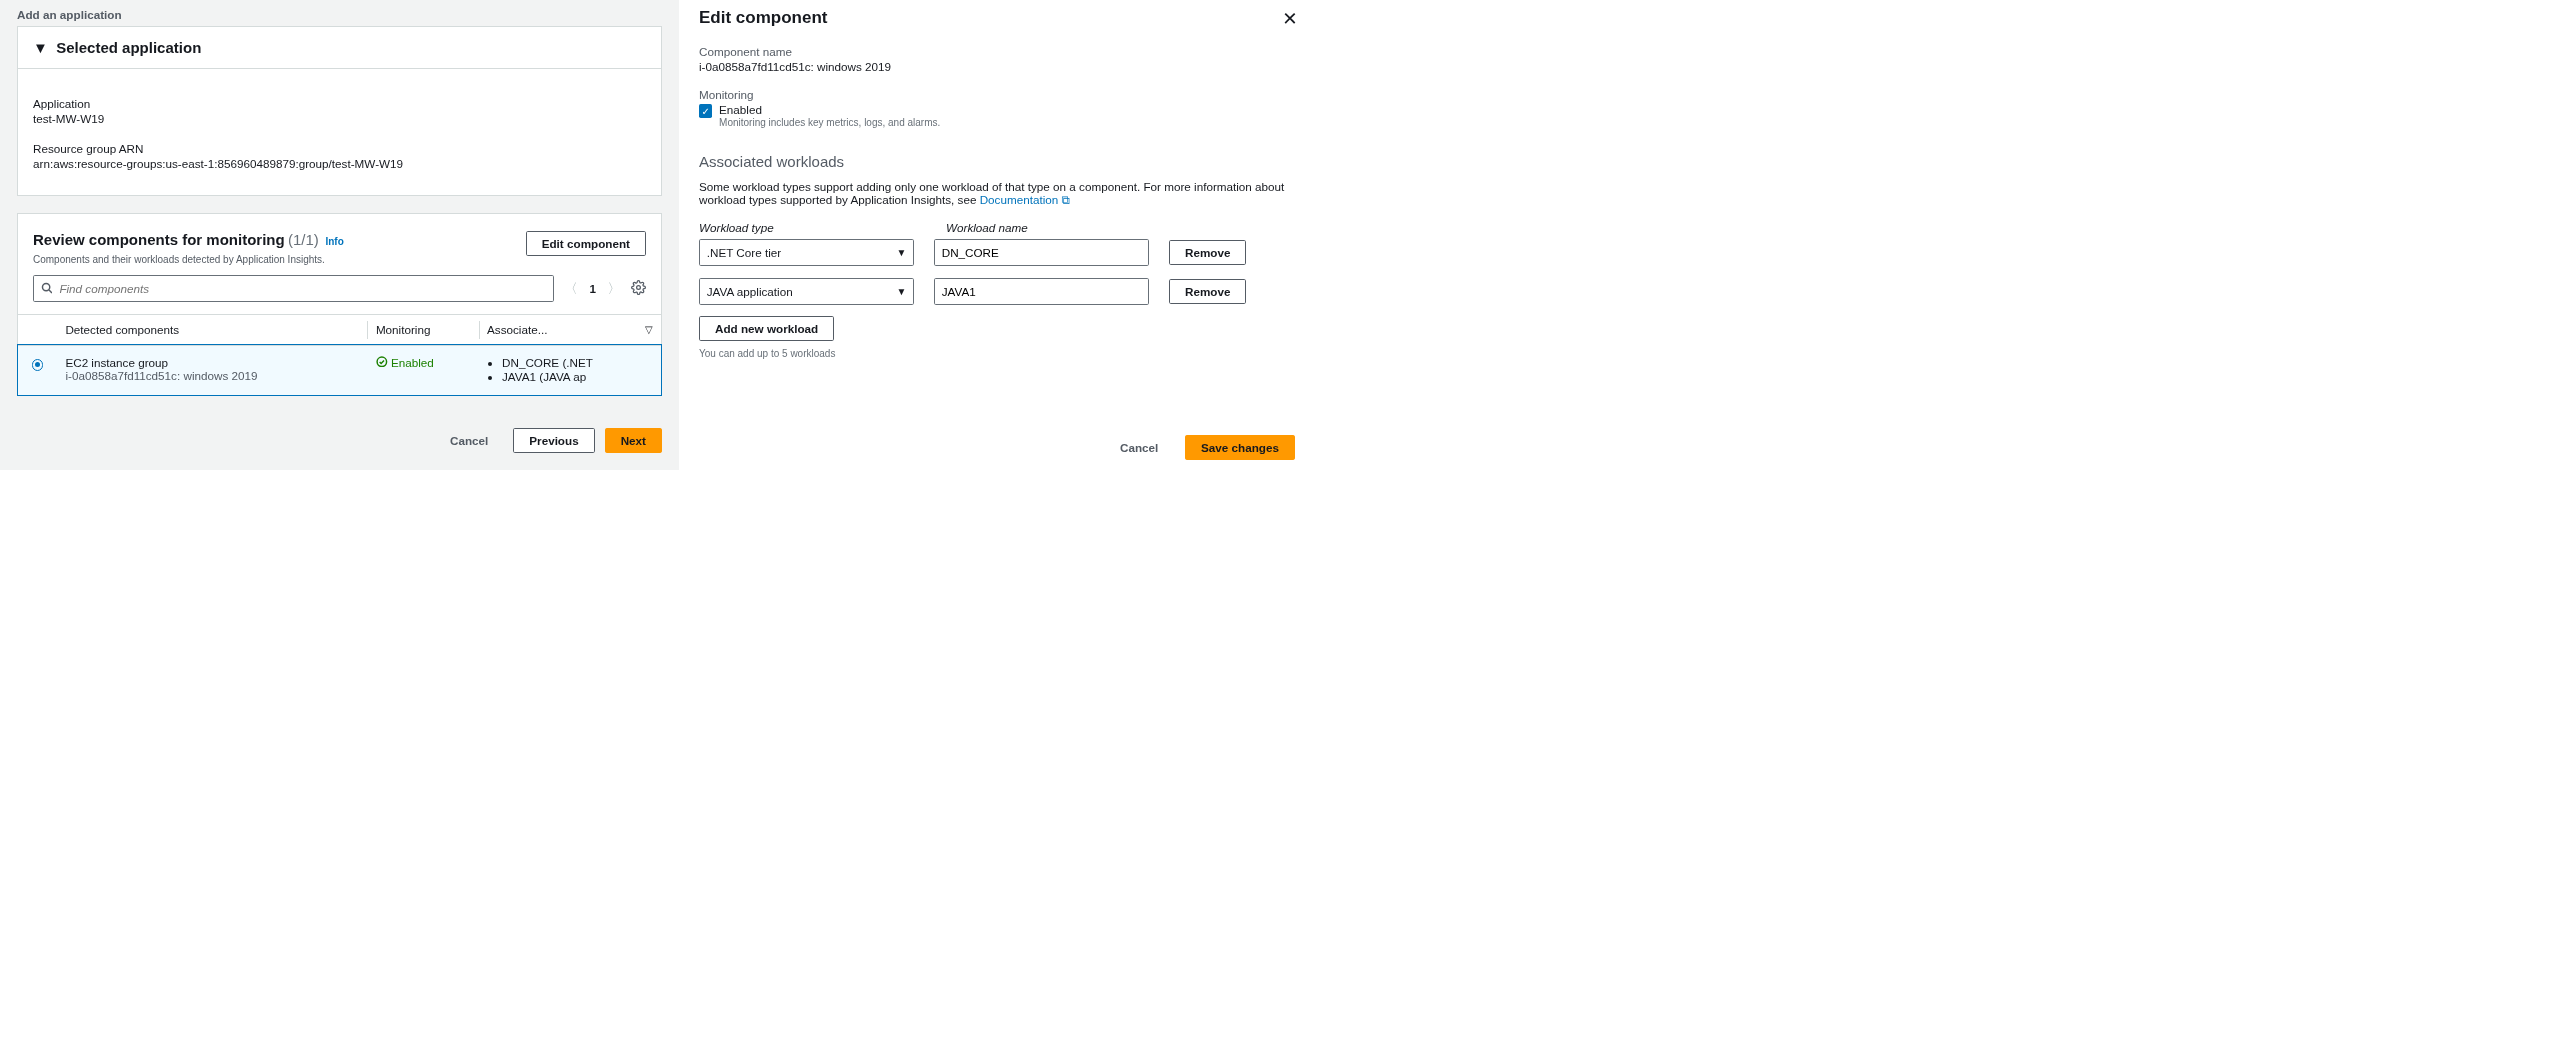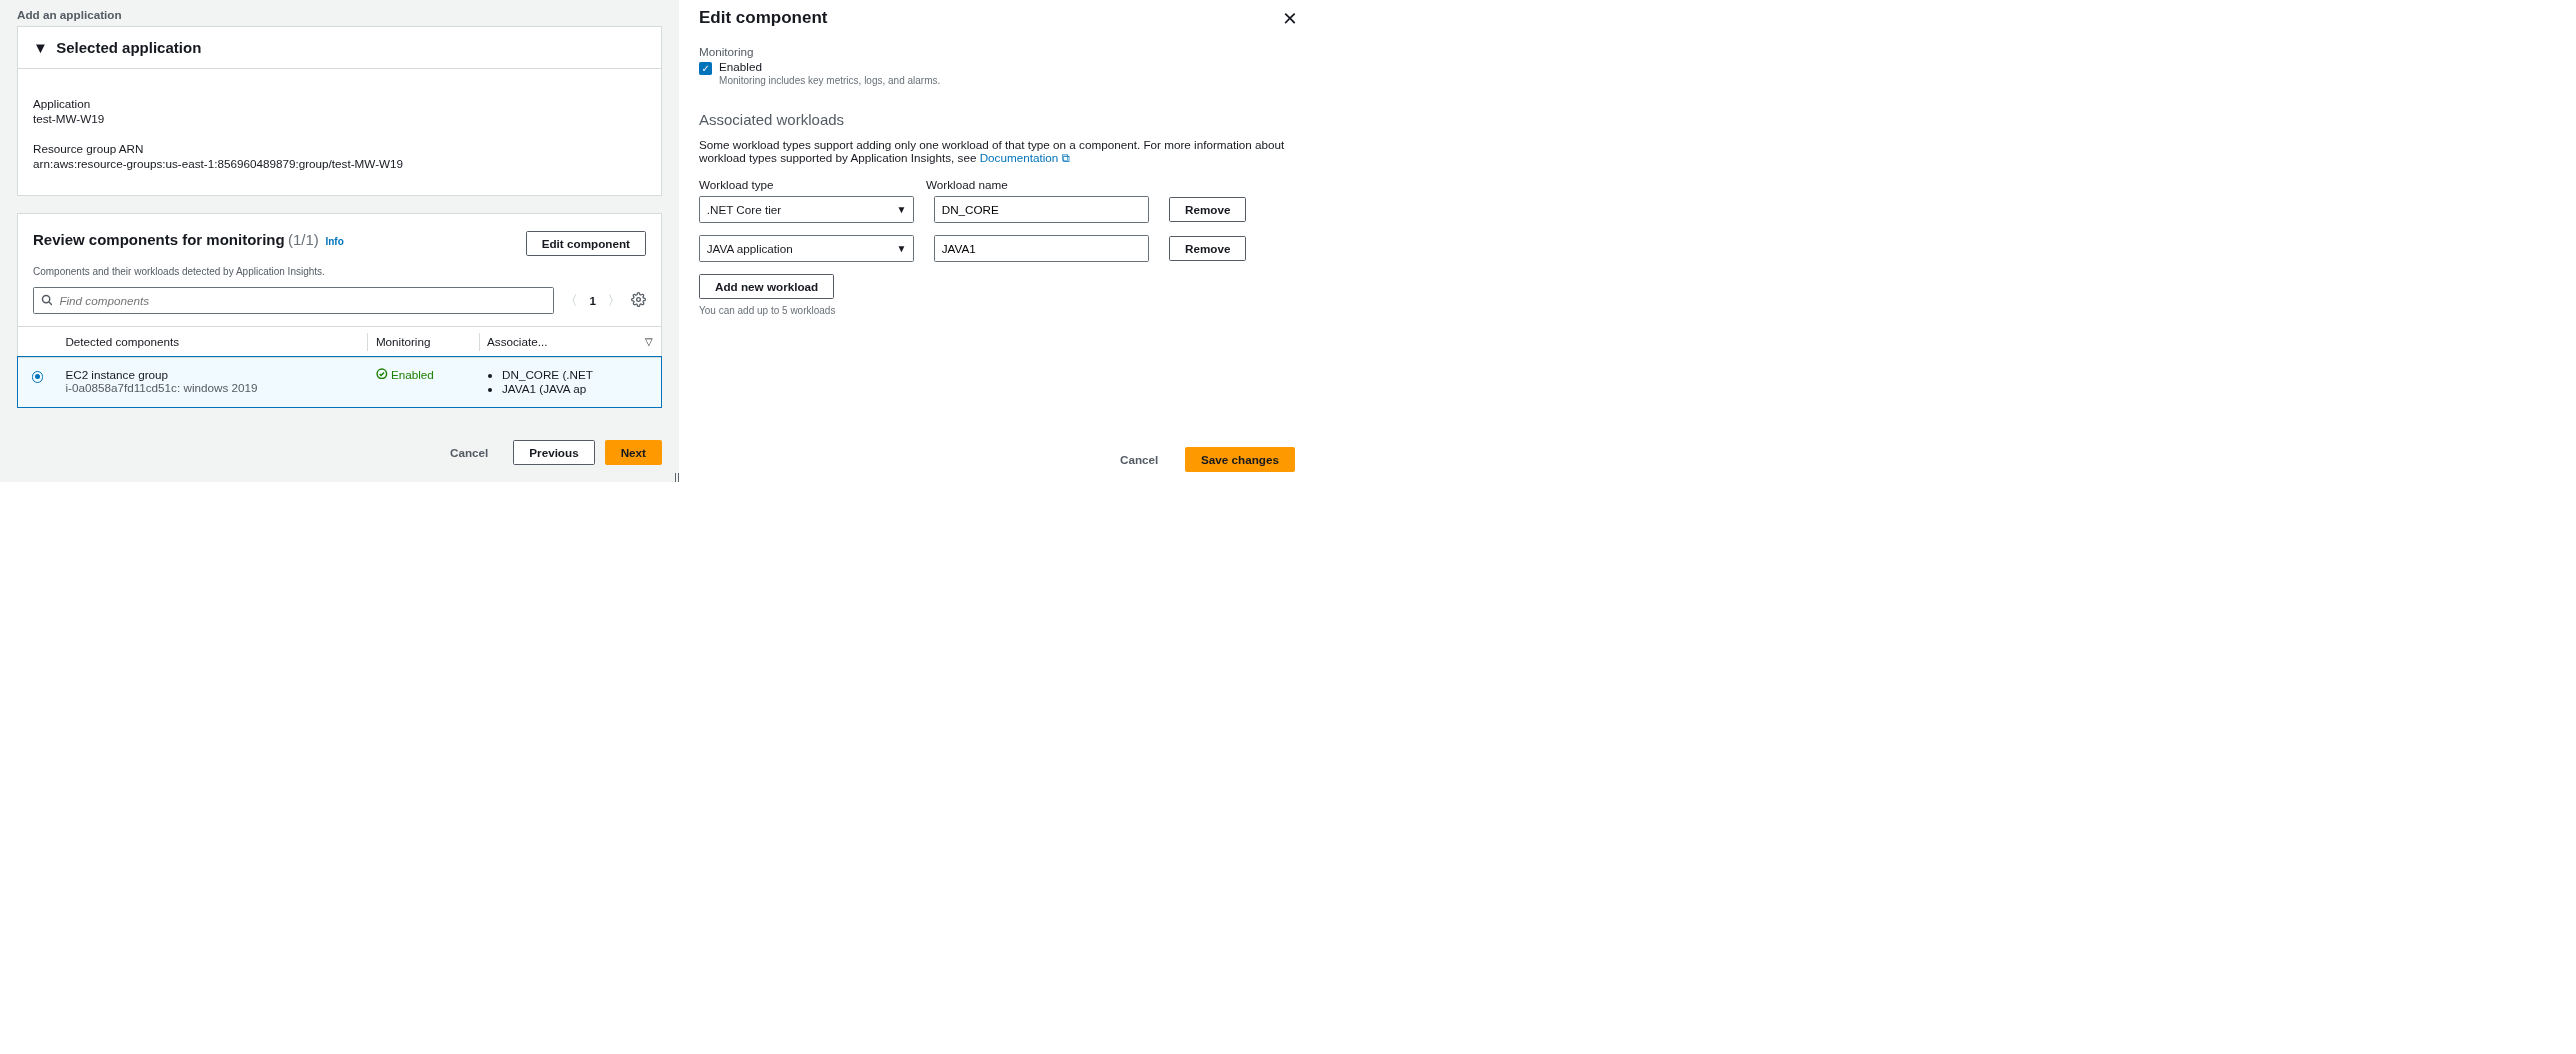--- a/index.html
+++ b/index.html
@@ -28,21 +28,21 @@
   .card-header {
     padding: 11.7px 15px; border-bottom:0.8px solid #d5dbdb; display:flex; align-items:center; gap:8.4px;
     font-size: 15px; font-weight:700;
   }
   .card-body { padding: 11.7px 15px 17px; }
   .kv-label { font-size:11.7px; color:#16191f; margin-top:17px;}
   .kv-value { font-size:11.7px; color:#16191f; margin-top:1.7px; margin-bottom:8.4px;}
   .review-header-row { display:flex; justify-content:space-between; align-items:flex-start; padding:17px 15px 10px; }
   .review-title { font-size:15px; font-weight:700; }
   .review-count { color:#687078; font-weight:400;}
-  .review-desc { font-size:10px; color:#545b64; margin-top:18px;}
+  .review-desc { font-size:10px; color:#545b64; margin-top:6px;}
   .btn {
     background:#fff; border:0.8px solid #545b64; color:#16191f; font-weight:700;
     padding:5px 15px; font-size:11.7px; cursor:pointer; border-radius:1.7px;
   }
   .btn.primary { background:#ff9900; border-color:#ff9900; color:#16191f;}
   .btn.link { border:none; background:none; color:#545b64; font-weight:700;}
   .toolbar { display:flex; align-items:center; gap:10px; padding: 0 15px 11.7px;}
   .search-box {
     flex:1; display:flex; align-items:center; border:0.8px solid #687078; border-radius:1.7px;
     height:27px; padding:0 6.7px;
@@ -82,21 +82,21 @@
   .checkbox-row { display:flex; align-items:flex-start; gap:6.7px;}
   .checkbox {
     width:13.4px;height:13.4px;background:#0073bb;border-radius:1.7px; display:inline-flex;
     align-items:center;justify-content:center;color:#fff;font-size:10px;flex-shrink:0;margin-top:1.7px;
   }
   .hint { font-size:10px; color:#687078; margin-top:1.7px;}
   .section-heading { font-size:15px; color:#545b64; font-weight:400; margin: 25px 0 10px;}
   .desc-text { font-size:11.7px; color:#16191f; padding-right:20px;}
   .desc-text a{ color:#0073bb; text-decoration:none;}
   .workloads-grid { margin-top:13.4px; }
-  .wg-header { display:flex; gap:12px; }
+  .wg-header { display:flex; gap:32px;font-style:italic; }
   .wg-col-label { font-size:11.7px; font-weight:400; color:#16191f; margin-bottom:5px;}
   .wg-row { display:flex; gap:20px; align-items:center; margin-bottom:11.7px;}
   .select-box {
     width:215px; height:27px; border:0.8px solid #687078; border-radius:1.7px; padding:0 6.7px;
     display:flex; align-items:center; justify-content:space-between; font-size:11.7px; background:#fff;
   }
   .text-input {
     width:215px; height:27px; border:0.8px solid #687078; border-radius:1.7px; padding:0 6.7px;
     font-size:11.7px;
   }
@@ -219,20 +219,24 @@
     </div>
   </div>
 
   <div class="right-pane">
     <span class="drag-handle">| |</span>
     <button class="close-btn">✕</button>
 
     <div class="side-title">Edit component</div>
 
 
+    <div class="field-block">
+      <div class="field-label">Component name</div>
+      <div class="field-value">i-0a0858a7fd11cd51c: windows 2019</div>
+    </div>
 
     <div class="field-block">
       <div class="field-label">Monitoring</div>
       <div class="checkbox-row">
         <span class="checkbox">✓</span>
         <div>
           <div class="field-value">Enabled</div>
           <div class="hint">Monitoring includes key metrics, logs, and alarms.</div>
         </div>
       </div>

